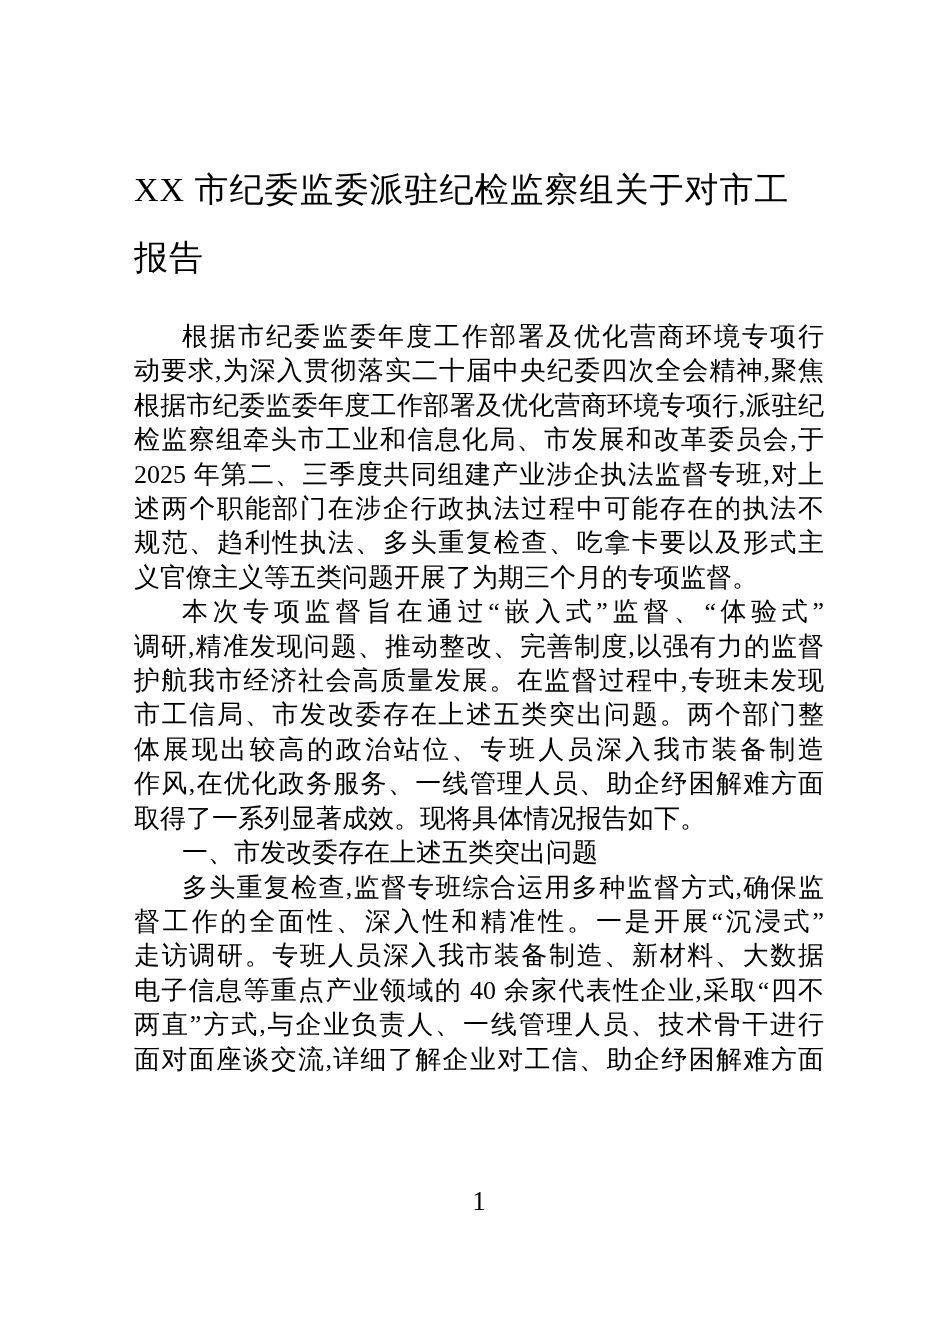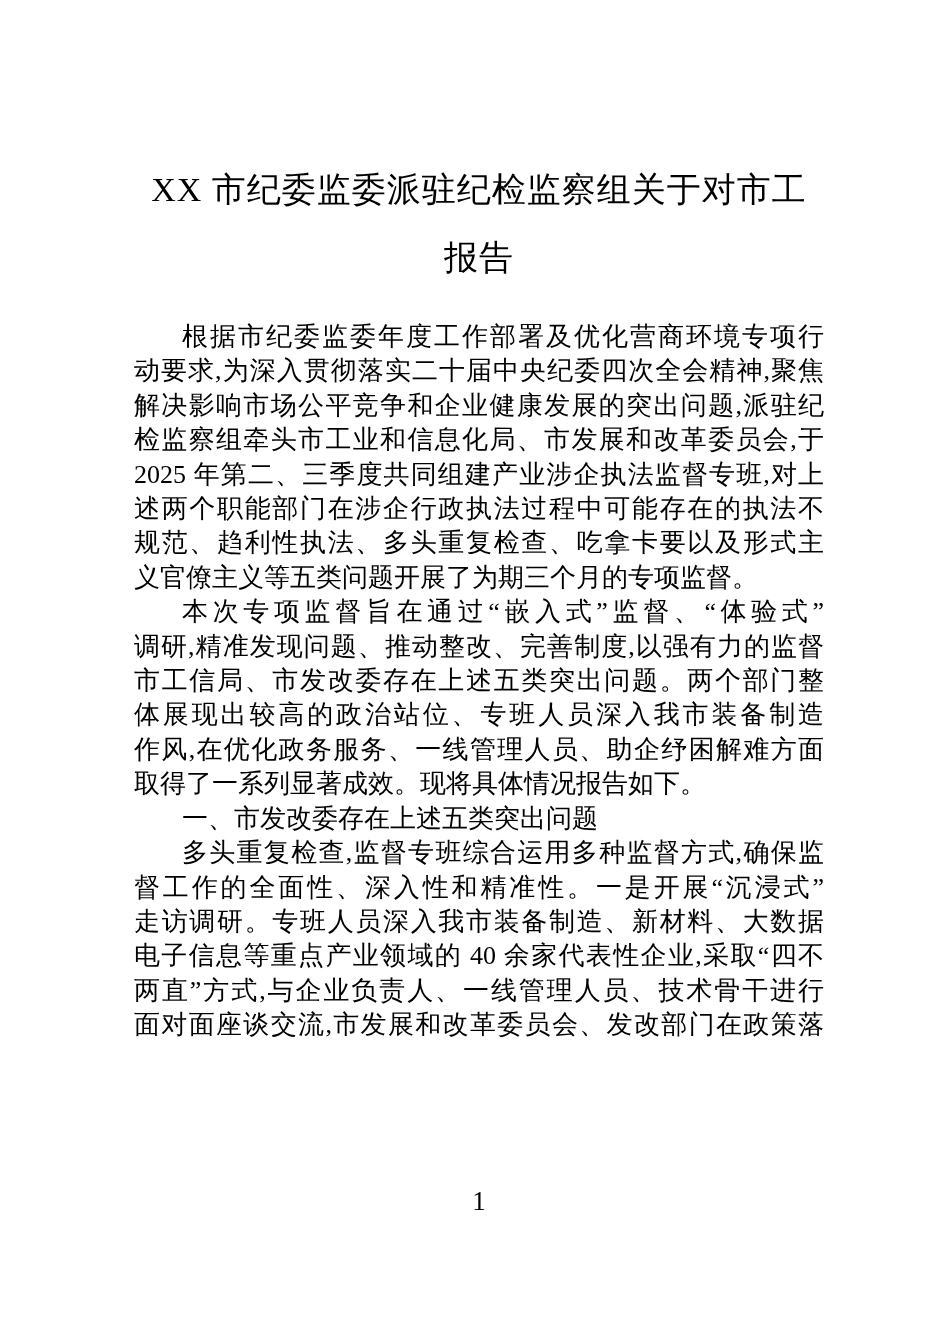--- a/index.html
+++ b/index.html
@@ -13,21 +13,21 @@
     height: 1344px;
     background: #ffffff;
     color: #000000;
     font-family: "Liberation Serif", serif;
     overflow: hidden;
   }
   .doc-title {
     padding-top: 156px;
     margin-left: 134px;
     width: 690px;
-    text-align: center;
+    text-align: left;
     font-size: 34px;
     font-weight: 400;
     letter-spacing: 1px;
   }
   .doc-title .tline {
     line-height: 68px;
     white-space: nowrap;
   }
   .doc-body {
     margin: 28px 0 0 134px;
@@ -62,39 +62,40 @@
 <div class="page">
 
   <div class="doc-title">
     <div class="tline">XX 市纪委监委派驻纪检监察组关于对市工</div>
     <div class="tline">报告</div>
   </div>
 
   <div class="doc-body">
     <div class="ln indent">根据市纪委监委年度工作部署及优化营商环境专项行</div>
     <div class="ln">动要求,为深入贯彻落实二十届中央纪委四次全会精神,聚焦</div>
-    <div class="ln">解决影响市场公平竞争和企业健康发展的突出问题,派驻纪</div>
+    <div class="ln">根据市纪委监委年度工作部署及优化营商环境专项行,派驻纪</div>
     <div class="ln">检监察组牵头市工业和信息化局、市发展和改革委员会,于</div>
     <div class="ln">2025 年第二、三季度共同组建产业涉企执法监督专班,对上</div>
     <div class="ln">述两个职能部门在涉企行政执法过程中可能存在的执法不</div>
     <div class="ln">规范、趋利性执法、多头重复检查、吃拿卡要以及形式主</div>
     <div class="ln left">义官僚主义等五类问题开展了为期三个月的专项监督。</div>
 
     <div class="ln indent">本次专项监督旨在通过“嵌入式”监督、“体验式”</div>
     <div class="ln">调研,精准发现问题、推动整改、完善制度,以强有力的监督</div>
+    <div class="ln">护航我市经济社会高质量发展。在监督过程中,专班未发现</div>
     <div class="ln">市工信局、市发改委存在上述五类突出问题。两个部门整</div>
     <div class="ln">体展现出较高的政治站位、专班人员深入我市装备制造</div>
     <div class="ln">作风,在优化政务服务、一线管理人员、助企纾困解难方面</div>
     <div class="ln left">取得了一系列显著成效。现将具体情况报告如下。</div>
 
     <div class="ln left indent">一、市发改委存在上述五类突出问题</div>
 
     <div class="ln indent">多头重复检查,监督专班综合运用多种监督方式,确保监</div>
     <div class="ln">督工作的全面性、深入性和精准性。一是开展“沉浸式”</div>
     <div class="ln">走访调研。专班人员深入我市装备制造、新材料、大数据</div>
     <div class="ln">电子信息等重点产业领域的 40 余家代表性企业,采取“四不</div>
     <div class="ln">两直”方式,与企业负责人、一线管理人员、技术骨干进行</div>
-    <div class="ln">面对面座谈交流,市发展和改革委员会、发改部门在政策落</div>
+    <div class="ln">面对面座谈交流,详细了解企业对工信、助企纾困解难方面</div>
   </div>
 
   <div class="page-number">1</div>
 
 </div>
 
 </body></html>

